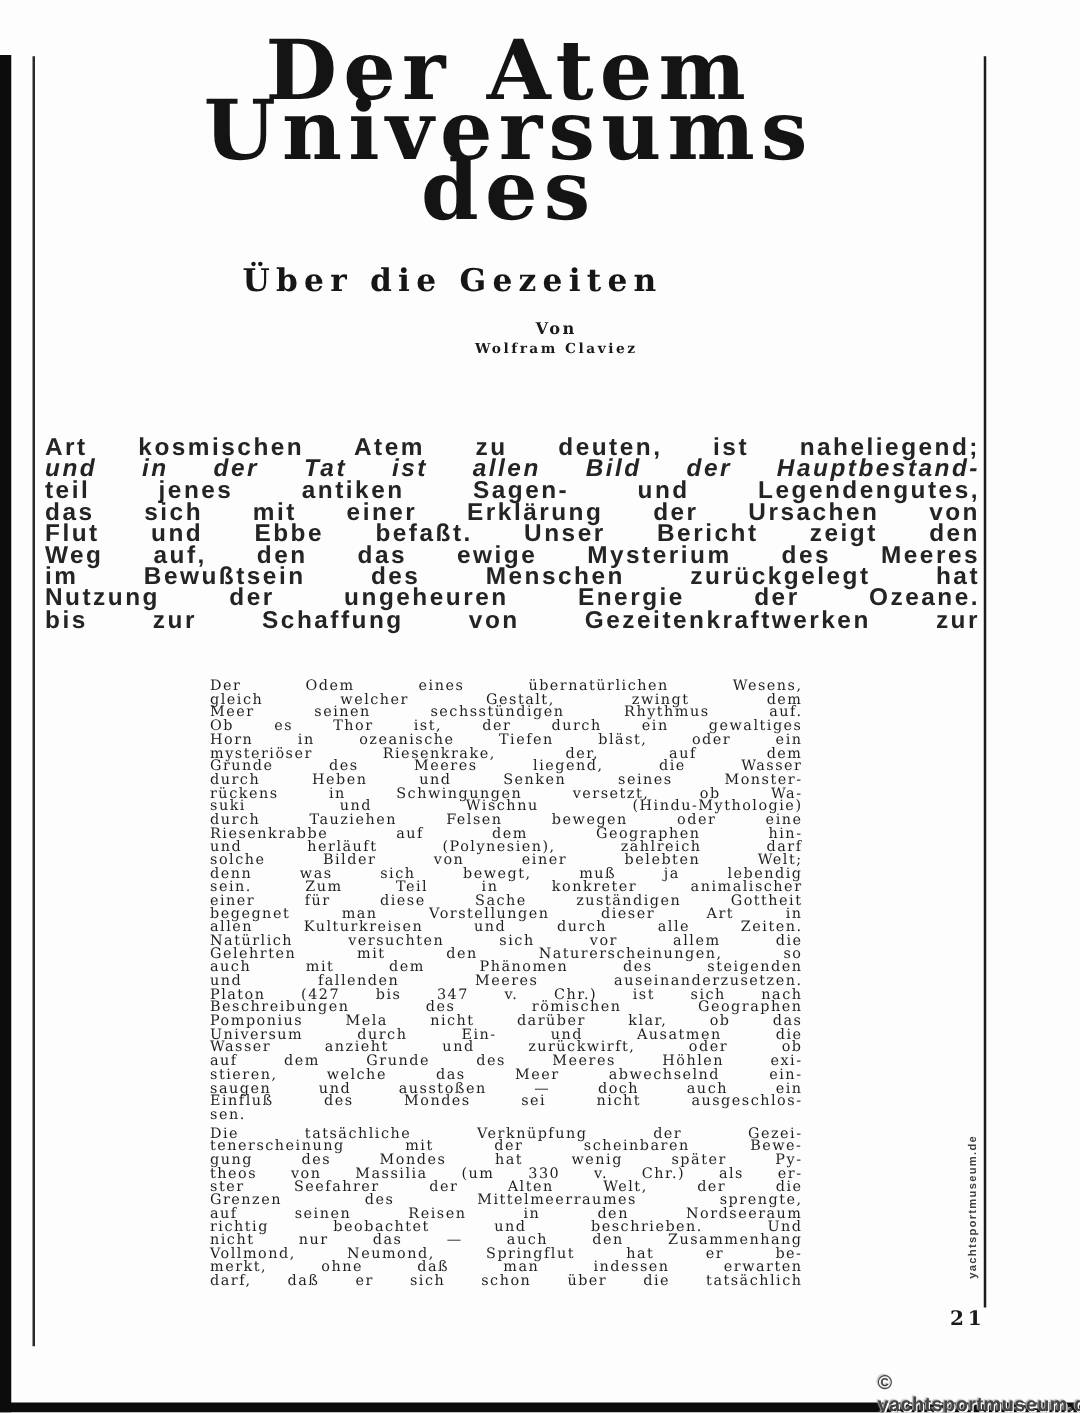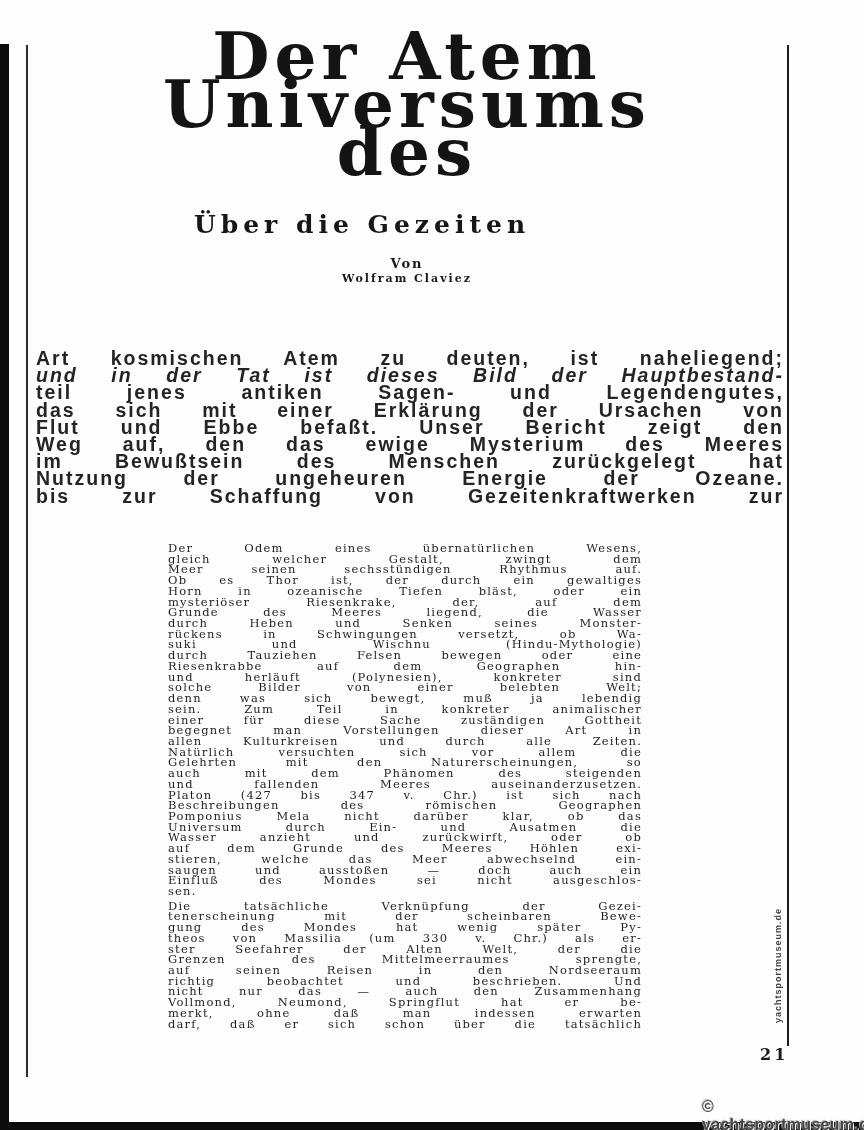--- a/index.html
+++ b/index.html
@@ -25,21 +25,21 @@
     text-align:center;font-weight:bold;
     font-size:66px;line-height:48px;letter-spacing:5px;
     color:#141414;
   }
   .subtitle{
     position:absolute;left:27px;top:210px;width:760px;
     text-align:center;font-weight:bold;
     font-size:25px;letter-spacing:5px;color:#161616;
     transform:translateX(-45px);
   }
-  .byline{position:absolute;left:27px;top:256px;width:760px;text-align:center;font-weight:bold;color:#1a1a1a;}
+  .byline{position:absolute;left:27px;top:256px;width:836px;text-align:center;font-weight:bold;color:#1a1a1a;}
   .byline .von{font-size:13px;letter-spacing:2px;}
   .byline .name{font-size:11px;letter-spacing:2px;margin-top:1px;}
 
   
   .lead{
     position:absolute;left:36px;top:350px;width:748px;
     font-family:"Liberation Sans", sans-serif;
     font-weight:bold;font-size:19.5px;line-height:17.2px;
     letter-spacing:2px;word-spacing:4px;color:#242424;
   }
@@ -91,21 +91,21 @@
 
   <div class="subtitle">Über die Gezeiten</div>
 
   <div class="byline">
     <div class="von">Von</div>
     <div class="name">Wolfram Claviez</div>
   </div>
 
   <div class="lead">
       <div class="tline">Art kosmischen Atem zu deuten, ist naheliegend;</div>
-      <div class="tline it">und in der Tat ist dieses Bild der Hauptbestand-</div>
+      <div class="tline it">und in der Tat ist allen Bild der Hauptbestand-</div>
       <div class="tline">teil jenes antiken Sagen- und Legendengutes,</div>
       <div class="tline">das sich mit einer Erklärung der Ursachen von</div>
       <div class="tline">Flut und Ebbe befaßt. Unser Bericht zeigt den</div>
       <div class="tline">Weg auf, den das ewige Mysterium des Meeres</div>
       <div class="tline">im Bewußtsein des Menschen zurückgelegt hat</div>
       <div class="tline">Nutzung der ungeheuren Energie der Ozeane.</div>
       <div class="tline">bis zur Schaffung von Gezeitenkraftwerken zur</div>
     </div>
 
   <div class="article">
@@ -115,21 +115,21 @@
         <div class="tline">Meer seinen sechsstündigen Rhythmus auf.</div>
         <div class="tline">Ob es Thor ist, der durch ein gewaltiges</div>
         <div class="tline">Horn in ozeanische Tiefen bläst, oder ein</div>
         <div class="tline">mysteriöser Riesenkrake, der, auf dem</div>
         <div class="tline">Grunde des Meeres liegend, die Wasser</div>
         <div class="tline">durch Heben und Senken seines Monster-</div>
         <div class="tline">rückens in Schwingungen versetzt, ob Wa-</div>
         <div class="tline">suki und Wischnu (Hindu-Mythologie)</div>
         <div class="tline">durch Tauziehen Felsen bewegen oder eine</div>
         <div class="tline">Riesenkrabbe auf dem Geographen hin-</div>
-        <div class="tline">und herläuft (Polynesien), konkreter sind</div>
+        <div class="tline">und herläuft (Polynesien), zahlreich darf</div>
         <div class="tline">solche Bilder von einer belebten Welt;</div>
         <div class="tline">denn was sich bewegt, muß ja lebendig</div>
         <div class="tline">sein. Zum Teil in konkreter animalischer</div>
         <div class="tline">einer für diese Sache zuständigen Gottheit</div>
         <div class="tline">begegnet man Vorstellungen dieser Art in</div>
         <div class="tline">allen Kulturkreisen und durch alle Zeiten.</div>
         <div class="tline">Natürlich versuchten sich vor allem die</div>
         <div class="tline">Gelehrten mit den Naturerscheinungen, so</div>
         <div class="tline">auch mit dem Phänomen des steigenden</div>
         <div class="tline">und fallenden Meeres auseinanderzusetzen.</div>

